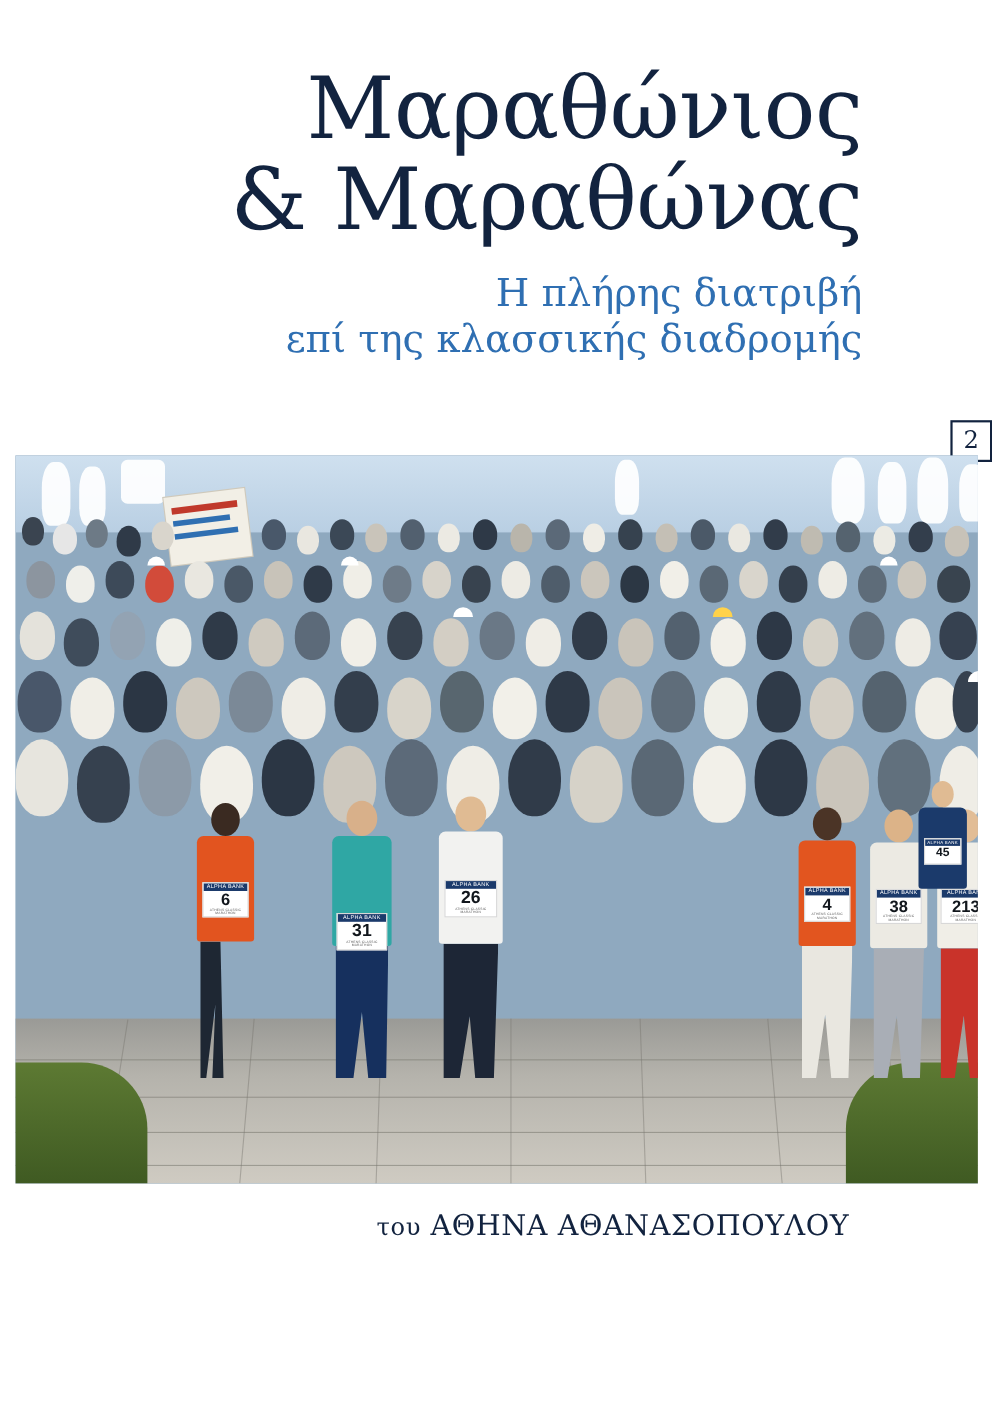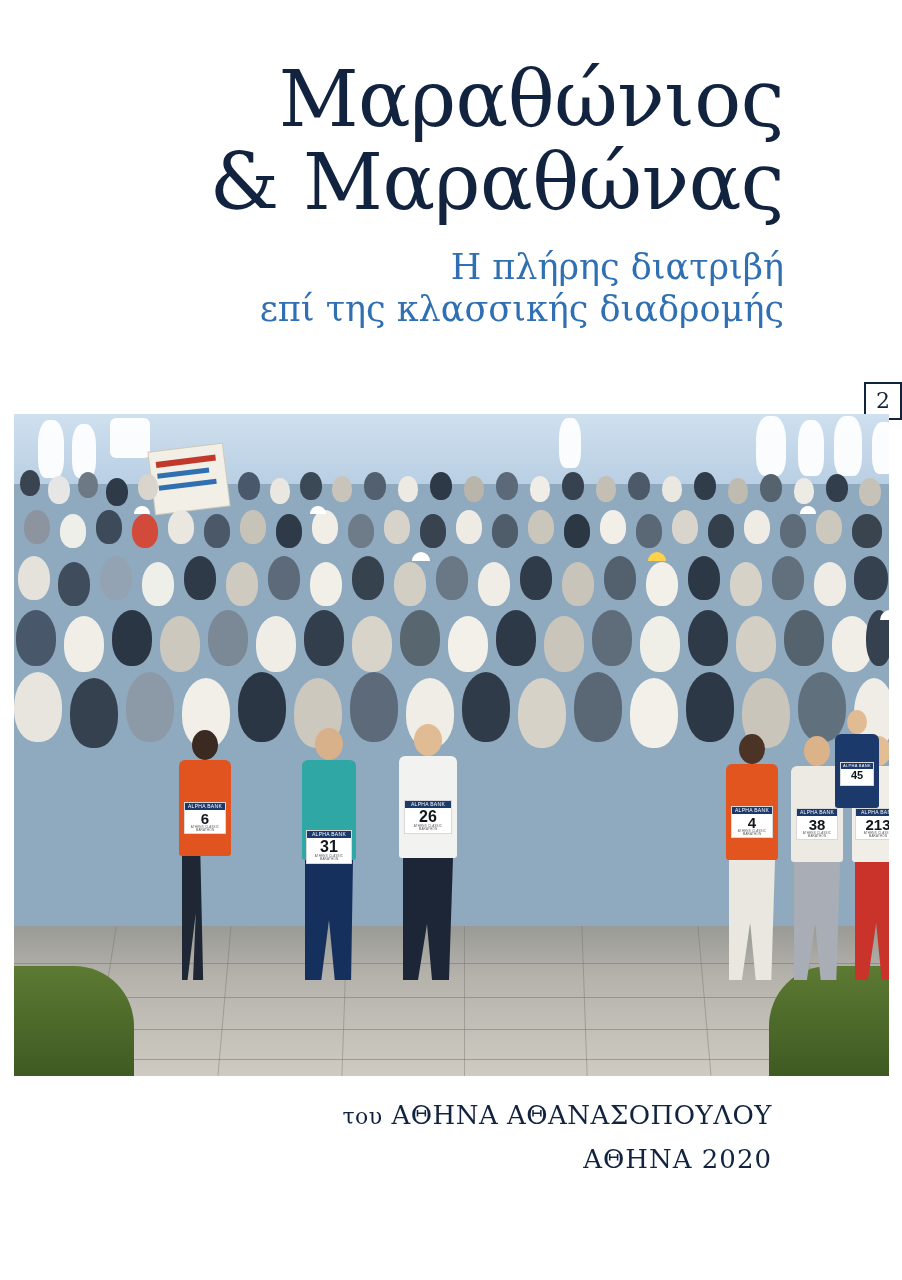--- a/index.html
+++ b/index.html
@@ -471,16 +471,15 @@
       </div>
 
     </div>
   </div>
 
   <div class="footer">
     <div class="author">
       <span class="by">του</span>
       <span>ΑΘΗΝΑ ΑΘΑΝΑΣΟΠΟΥΛΟΥ</span>
     </div>
-    <div class="place-year">ΑΘΗΝΑ 2020</div>
   </div>
 
 </div>
 
 </body></html>

